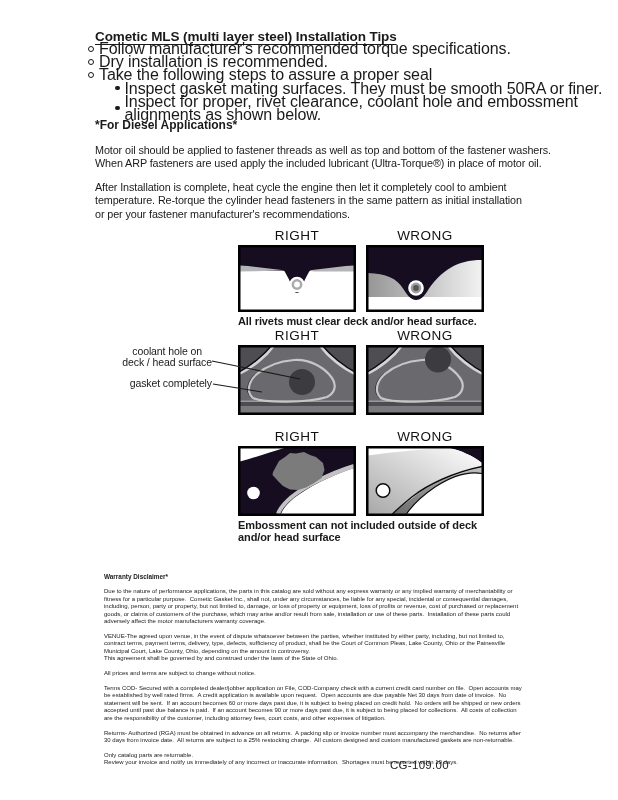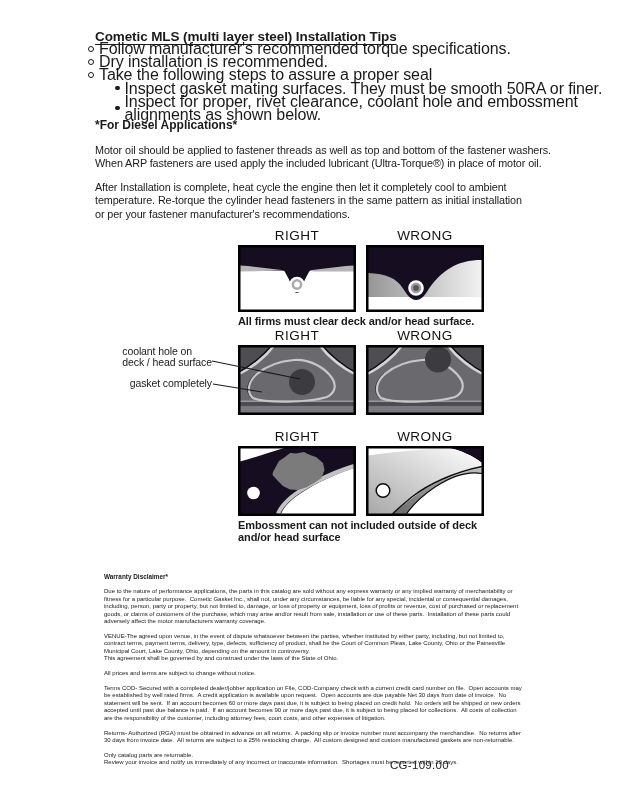--- a/index.html
+++ b/index.html
@@ -26,21 +26,21 @@
   #figrow1{top:228px}
   #figrow2{top:328px}
   #figrow3{top:429px}
   .lblrow{display:flex;margin-bottom:2px;}
   .lbl{width:118px;text-align:center;font-size:13.5px;letter-spacing:0.5px;color:#111;}
   .lblrow .lbl + .lbl{margin-left:10px;}
   .boxrow{display:flex;gap:10px;}
   .figcap{font-size:11px;font-weight:bold;margin-top:3px;letter-spacing:-0.1px;white-space:pre-line;}
   svg{display:block;}
 
-  .ann{position:absolute;right:406px;text-align:left;font-size:10.5px;line-height:11px;letter-spacing:-0.1px;white-space:pre-line;margin-left:45px;}
+  .ann{position:absolute;right:406px;text-align:center;font-size:10.5px;line-height:11px;letter-spacing:-0.1px;white-space:pre-line;margin-left:45px;}
   #ann-coolant{top:346px;}
   #ann-emboss{top:378px;}
   #leader-overlay{position:absolute;left:205px;top:340px;z-index:3;pointer-events:none;}
 
   .disclaimer{position:absolute;left:104px;top:573px;width:440px;font-size:6px;line-height:7.4px;letter-spacing:0;}
   .disclaimer h2{font-size:6.4px;font-weight:bold;margin:0 0 8px 0;}
   .disclaimer p{margin:0 0 7.5px 0;white-space:pre;}
   .footer{position:absolute;left:390px;top:759px;font-size:11.5px;letter-spacing:0.3px;color:#222;}
 </style>
 </head>
@@ -107,21 +107,21 @@
         <rect x="0" y="0" width="118" height="67" fill="var(--diagram-black)"></rect>
         <rect x="2" y="15" width="114" height="37" fill="url(#gdeck)"></rect>
         <rect x="2" y="52" width="114" height="13" fill="#ffffff"></rect>
         <path d="M2,2 H116 V15 C103,15 93,17.5 85,22.5 C75,28.5 68,36 63,43.5 C59,50.5 55,55 50,55 C45,55 41,50 37,43.5 C31,33.5 20,28.5 2,28 Z" fill="var(--diagram-black)"></path>
         <circle cx="50" cy="43" r="7.8" fill="#ffffff"></circle>
         <circle cx="50" cy="43" r="5.4" fill="#9e9e9e"></circle>
         <circle cx="50" cy="43" r="2.9" fill="#55555a"></circle>
         <rect x="1.25" y="1.25" width="115.5" height="64.5" fill="none" stroke="#000" stroke-width="2.5"></rect>
       </svg>
     </div>
-    <div class="figcap">All firms must clear deck and/or head surface.</div>
+    <div class="figcap">All rivets must clear deck and/or head surface.</div>
   </div>
 
   <div class="figrow" id="figrow2">
     <div class="lblrow">
       <span class="lbl">RIGHT</span>
       <span class="lbl">WRONG</span>
     </div>
     <div class="boxrow">
       <svg width="118" height="70" viewBox="0 0 118 70">
         <rect x="0" y="0" width="118" height="70" fill="var(--gasket-gray)"></rect>

